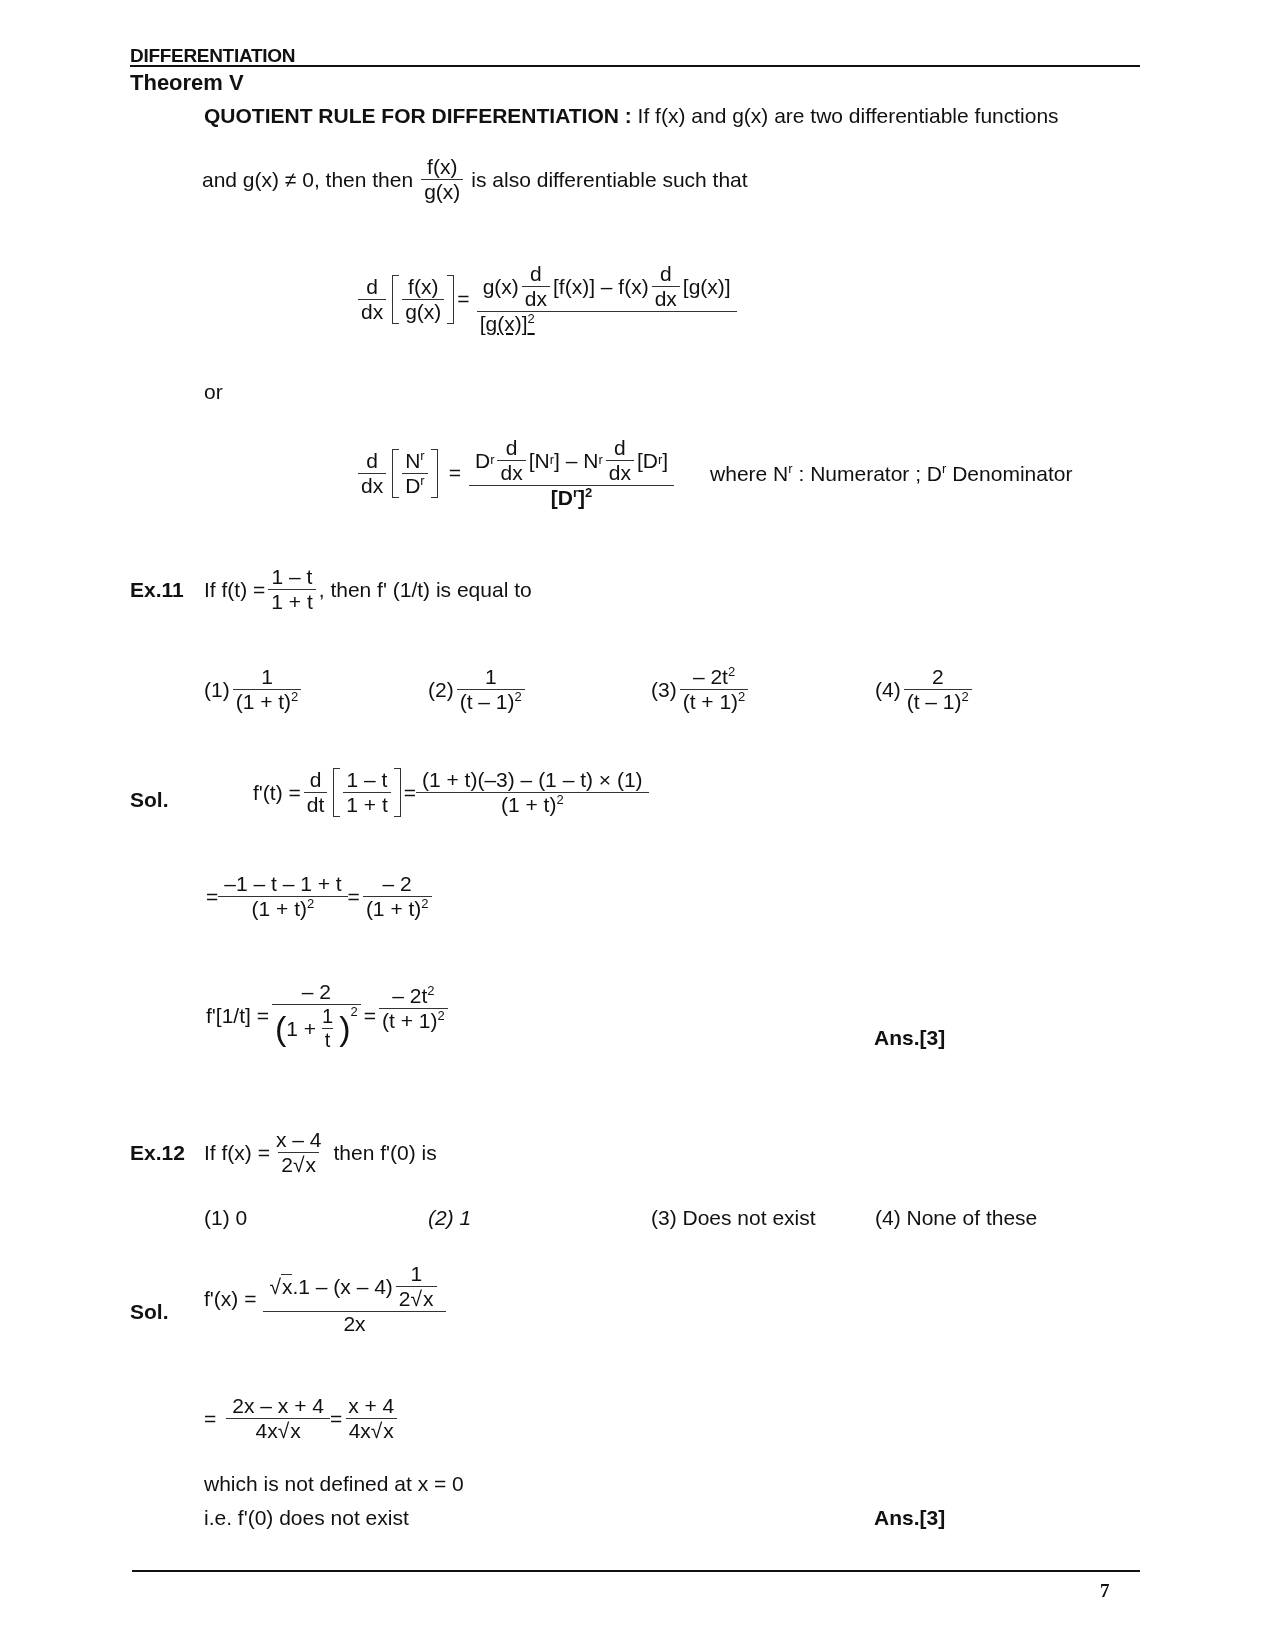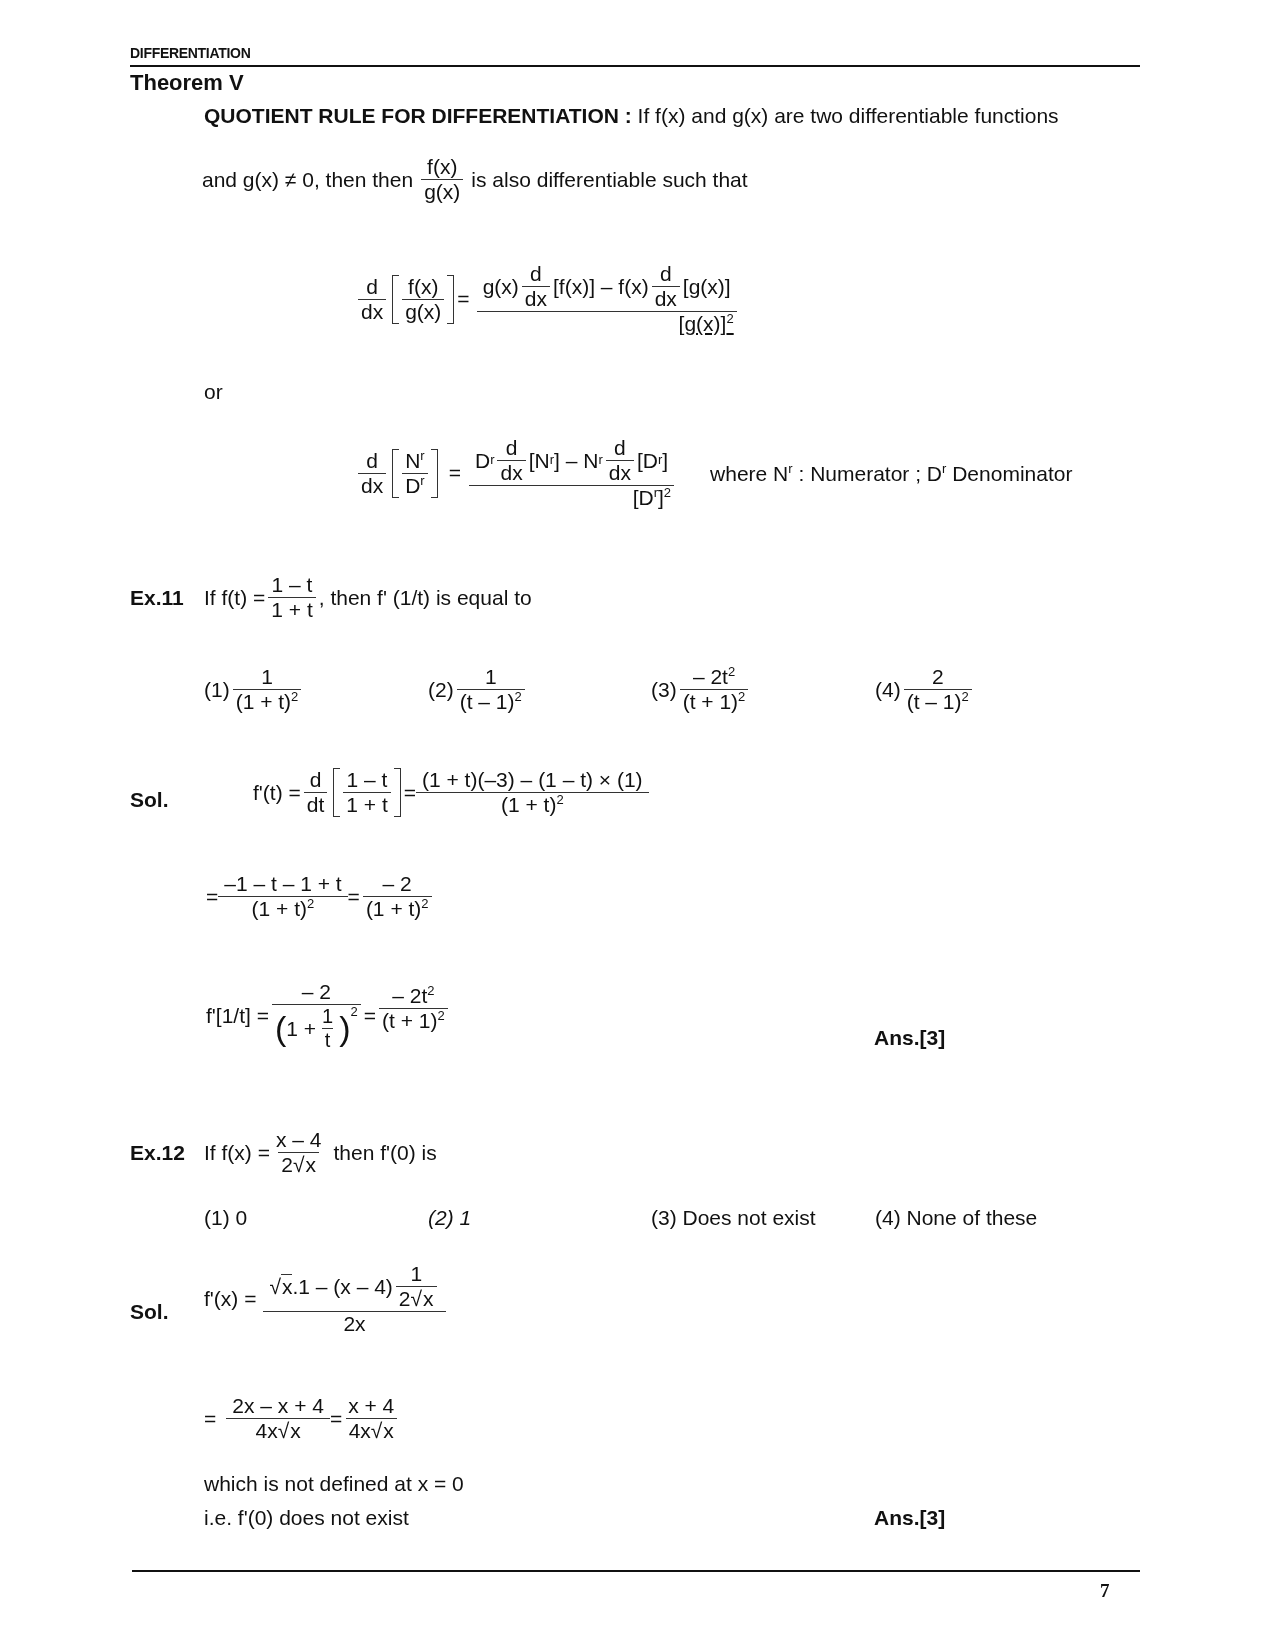--- a/index.html
+++ b/index.html
@@ -1,19 +1,19 @@
 <!DOCTYPE html>
 <html><head>
 <meta charset="utf-8">
 <style>
   html,body{margin:0;padding:0;background:#fff;}
   body{width:1275px;height:1650px;position:relative;overflow:hidden;color:#111;
        font-family:"Liberation Sans","DejaVu Sans",sans-serif;}
   .abs{position:absolute;}
-  .hdr{left:130px;top:45px;font-size:14px;font-weight:bold;letter-spacing:-0.3px;}
+  .hdr{left:130px;top:45px;font-size:19px;font-weight:bold;letter-spacing:-0.3px;}
   .rule{left:130px;width:1010px;height:2px;background:#111;}
   .t{font-size:21px;white-space:nowrap;}
   .b{font-weight:bold;}
   .frac{display:inline-flex;flex-direction:column;align-items:center;vertical-align:middle;margin:0 3px;}
   .frac .n{padding:0 3px;line-height:1.15;}
   .frac .d{padding:0 3px;line-height:1.15;border-top:1.3px solid #333;}
   .frac.sm{font-size:20px;}
   .row{display:flex;align-items:center;white-space:nowrap;font-size:21px;}
   .sqwrap{position:relative;display:inline-flex;align-items:center;padding:0 6px;margin:0 3px;border-left:1.3px solid #333;border-right:1.3px solid #333;}
   .sqwrap .tl,.sqwrap .tr,.sqwrap .bl,.sqwrap .br{position:absolute;width:6px;height:1.3px;background:#333;}
@@ -67,21 +67,21 @@
           <span class="n">d</span>
           <span class="d">dx</span>
         </span>
       <span>[f(x)] – f(x)</span>
       <span class="frac">
           <span class="n">d</span>
           <span class="d">dx</span>
         </span>
       <span>[g(x)]</span>
     </span>
-    <span class="d" style="width:100%;text-align:right;text-decoration:underline;"><span>[g(x)]</span><sup>2</sup></span>
+    <span class="d" style="width:100%;text-align:left;text-decoration:underline;"><span>[g(x)]</span><sup>2</sup></span>
   </span>
 </div>
 
 <div class="abs t" style="left:204px;top:380px;">or</div>
 
 <div class="abs row" style="left:355px;top:436px;">
   <span class="frac">
       <span class="n">d</span>
       <span class="d">dx</span>
     </span>
@@ -109,26 +109,26 @@
         <span>] – N</span>
         <sup>r</sup>
       <span class="frac">
           <span class="n">d</span>
           <span class="d">dx</span>
         </span>
       <span>[D</span>
         <sup>r</sup>
         <span>]</span>
     </span>
-    <span class="d" style="width:100%;text-align:right;"><span>[D</span><sup>r</sup><span>]</span><sup>2</sup></span>
+    <span class="d" style="width:100%;text-align:center;font-weight:bold;"><span>[D</span><sup>r</sup><span>]</span><sup>2</sup></span>
   </span>
   <span style="margin-left:36px;text-align:center;"><span>where  N</span><sup>r</sup><span> : Numerator ; D</span><sup>r</sup><span> Denominator</span></span>
 </div>
 
-<div class="abs row" style="left:130px;top:565px;margin-top:8px;">
+<div class="abs row" style="left:130px;top:565px;">
   <span class="b" style="width:74px;">Ex.11</span>
   <span>If f(t) =</span>
   <span class="frac">
       <span class="n">1 – t</span>
       <span class="d">1 + t</span>
     </span>
   <span>, then f' (1/t) is equal to</span>
 </div>
 
 <div class="abs row" style="left:204px;top:665px;">

